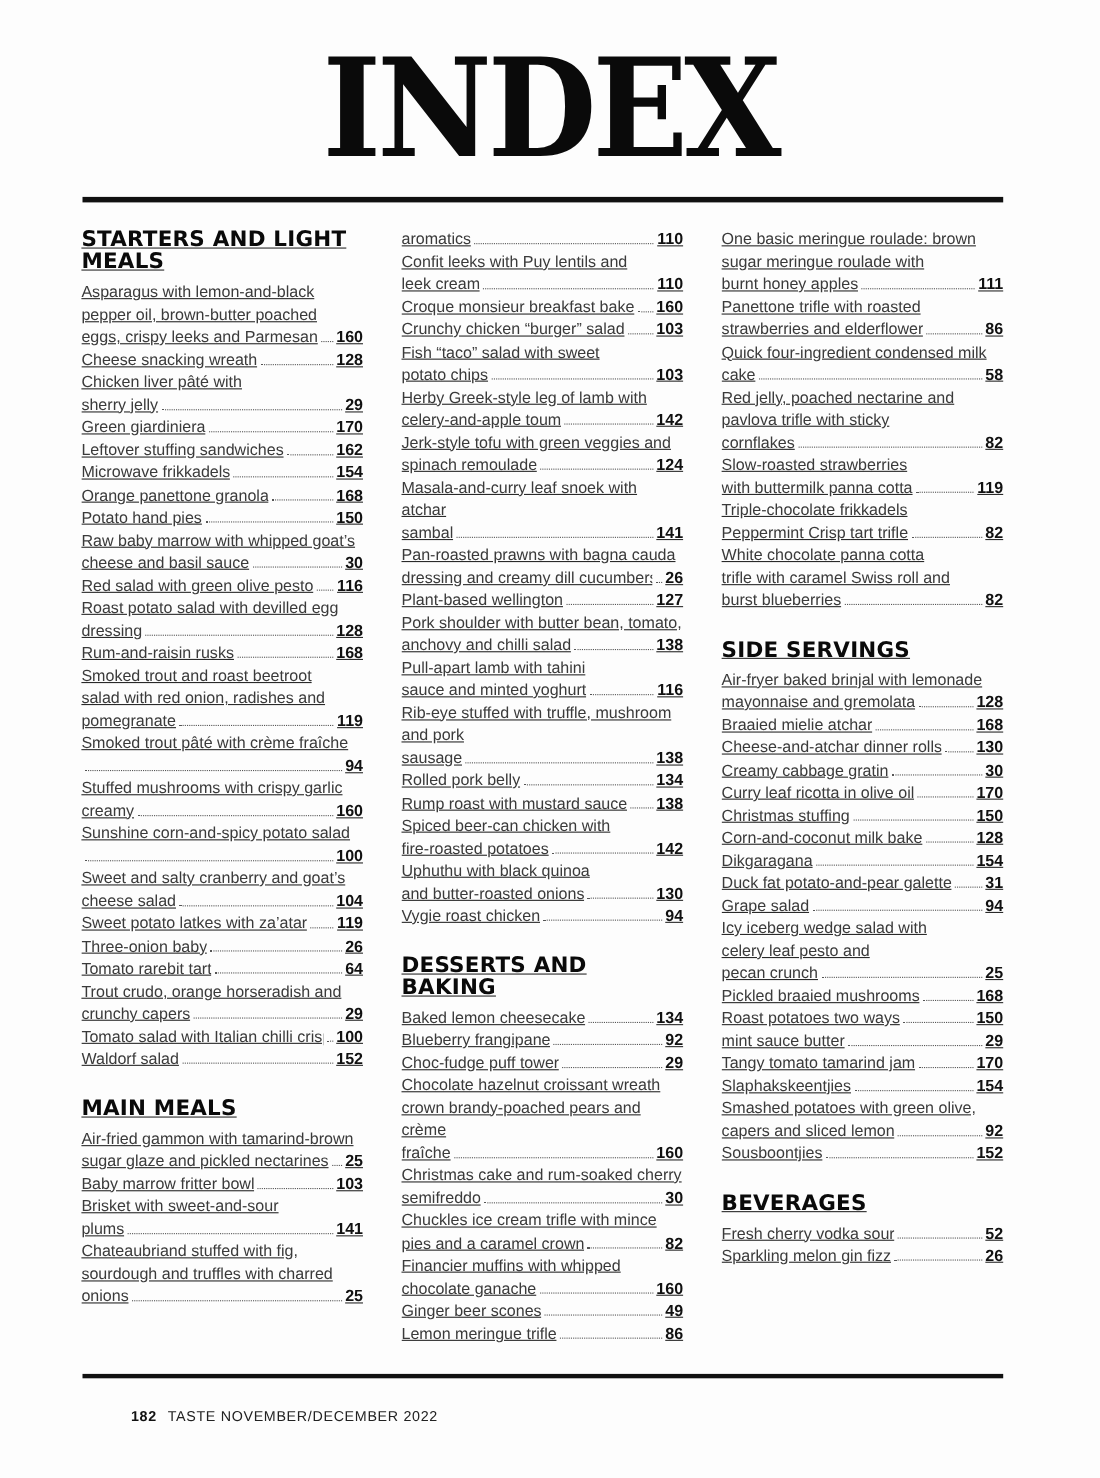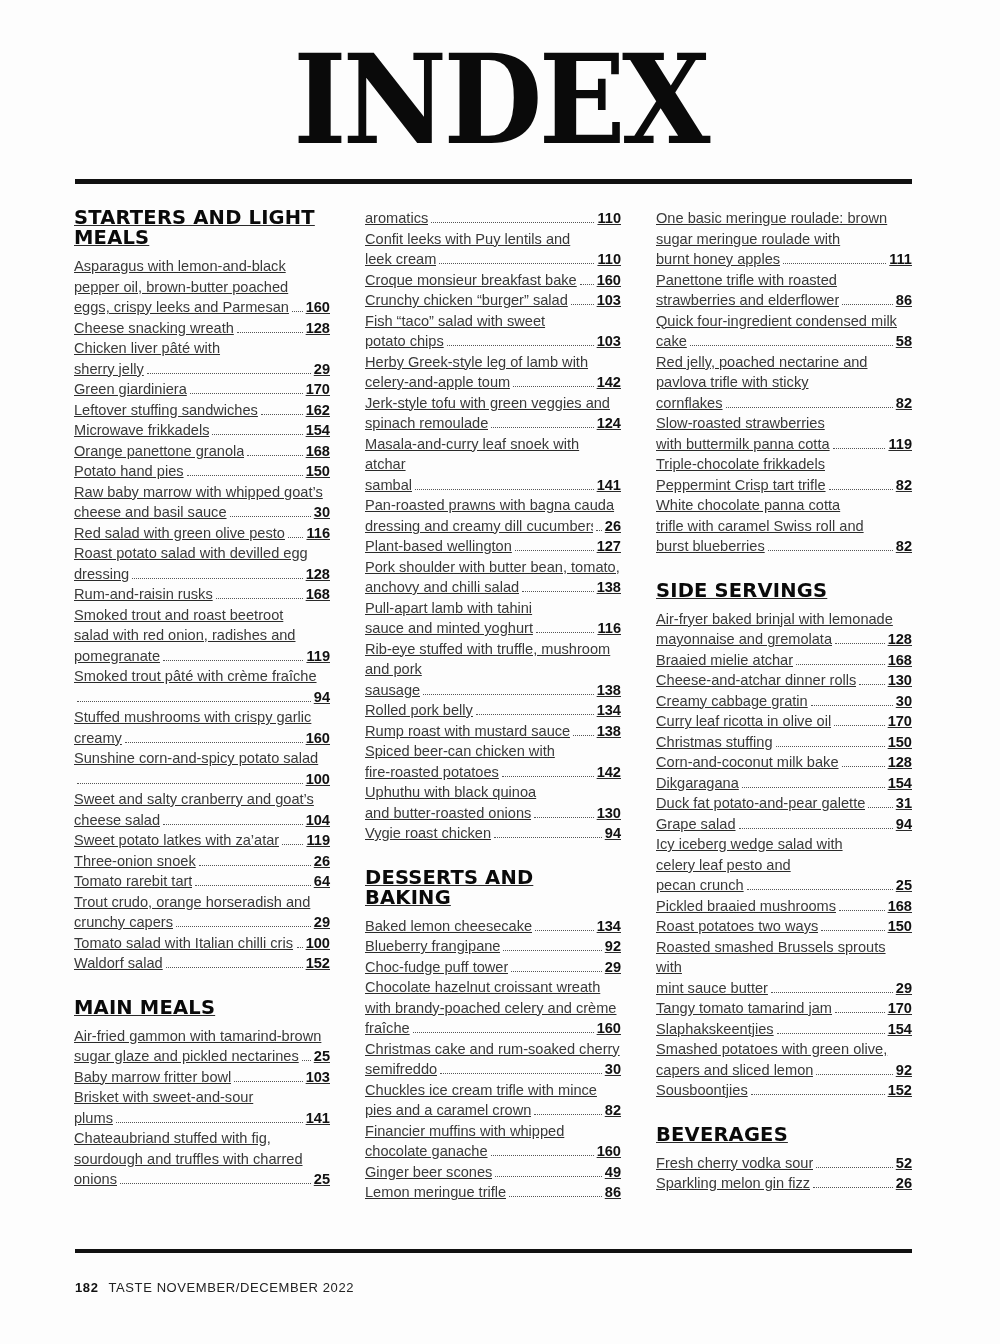--- a/index.html
+++ b/index.html
@@ -31,21 +31,21 @@
   .entry .lead { display: block; }
   .entry .last { display: flex; align-items: baseline; }
   .entry .last .txt { white-space: nowrap; overflow: hidden; flex: 0 1 auto; }
   .entry .dots {
     flex: 1 1 auto; border-bottom: 1.2px dotted #555; margin: 0 3px 4px 3px; min-width: 6px; height: 0;
   }
   .entry .pg { font-weight: bold; color: #111; flex: 0 0 auto; }
   .footer {
     position: absolute; left: 75px; top: 1280px; font-size: 13px; letter-spacing: 0.6px; color: #222;
   }
-  .footer .num { font-weight: bold; margin-right: 6px; color: #111; }
+  .footer .num { font-weight: bold; margin-right: 6px; color: #111; margin-left: 44px; }
 </style>
 </head>
 <body>
 
 <div class="title">INDEX</div>
 <div class="rule-top"></div>
 
 <div class="col col1">
     <div class="section">
       <div class="section-title">STARTERS AND LIGHT MEALS</div>
@@ -181,21 +181,21 @@
       </div>
       <div class="entry">
         <span class="last">
           <span class="txt">Sweet potato latkes with za’atar</span>
           <span class="dots"></span>
           <span class="pg">119</span>
         </span>
       </div>
       <div class="entry">
         <span class="last">
-          <span class="txt">Three-onion snoek</span>
+          <span class="txt">Three-onion baby</span>
           <span class="dots"></span>
           <span class="pg">26</span>
         </span>
       </div>
       <div class="entry">
         <span class="last">
           <span class="txt">Tomato rarebit tart</span>
           <span class="dots"></span>
           <span class="pg">64</span>
         </span>
@@ -421,21 +421,21 @@
       </div>
       <div class="entry">
         <span class="last">
           <span class="txt">Choc-fudge puff tower</span>
           <span class="dots"></span>
           <span class="pg">29</span>
         </span>
       </div>
       <div class="entry">
         <span class="lead">Chocolate hazelnut croissant wreath</span>
-        <span class="lead">with brandy-poached celery and crème</span>
+        <span class="lead">crown brandy-poached pears and crème</span>
         <span class="last">
           <span class="txt">fraîche</span>
           <span class="dots"></span>
           <span class="pg">160</span>
         </span>
       </div>
       <div class="entry">
         <span class="lead">Christmas cake and rum-soaked cherry</span>
         <span class="last">
           <span class="txt">semifreddo</span>
@@ -628,21 +628,20 @@
         </span>
       </div>
       <div class="entry">
         <span class="last">
           <span class="txt">Roast potatoes two ways</span>
           <span class="dots"></span>
           <span class="pg">150</span>
         </span>
       </div>
       <div class="entry">
-        <span class="lead">Roasted smashed Brussels sprouts with</span>
         <span class="last">
           <span class="txt">mint sauce butter</span>
           <span class="dots"></span>
           <span class="pg">29</span>
         </span>
       </div>
       <div class="entry">
         <span class="last">
           <span class="txt">Tangy tomato tamarind jam</span>
           <span class="dots"></span>

